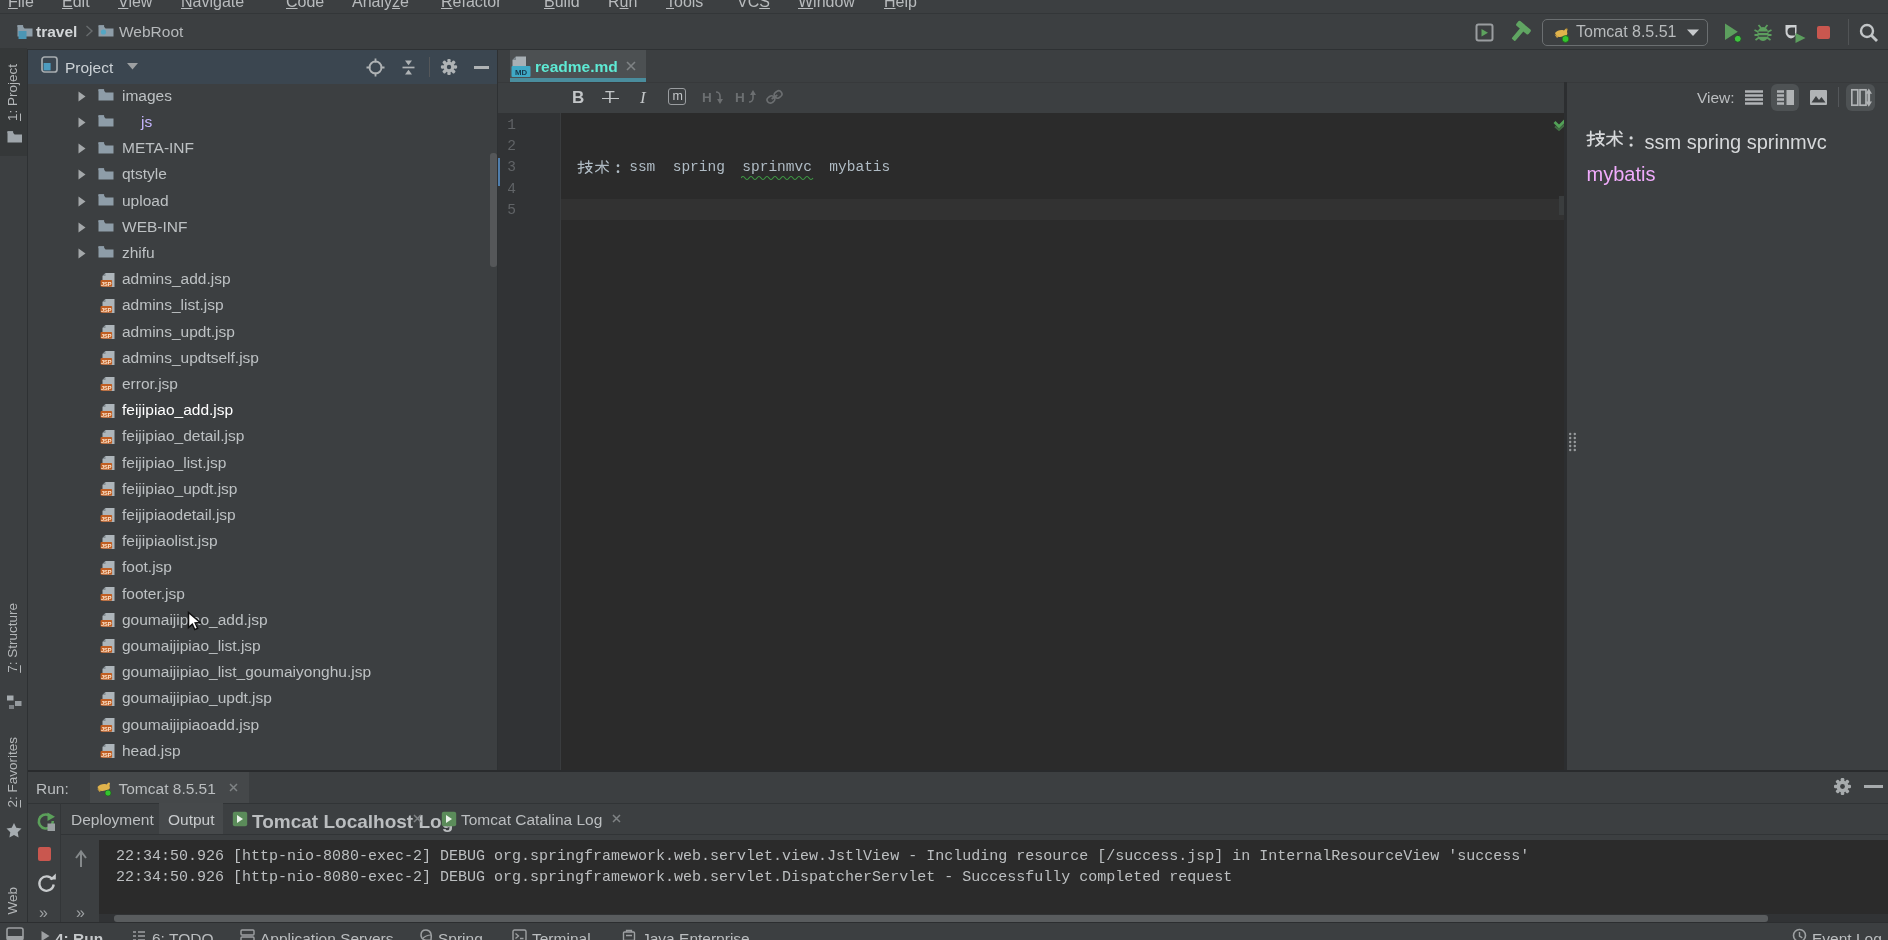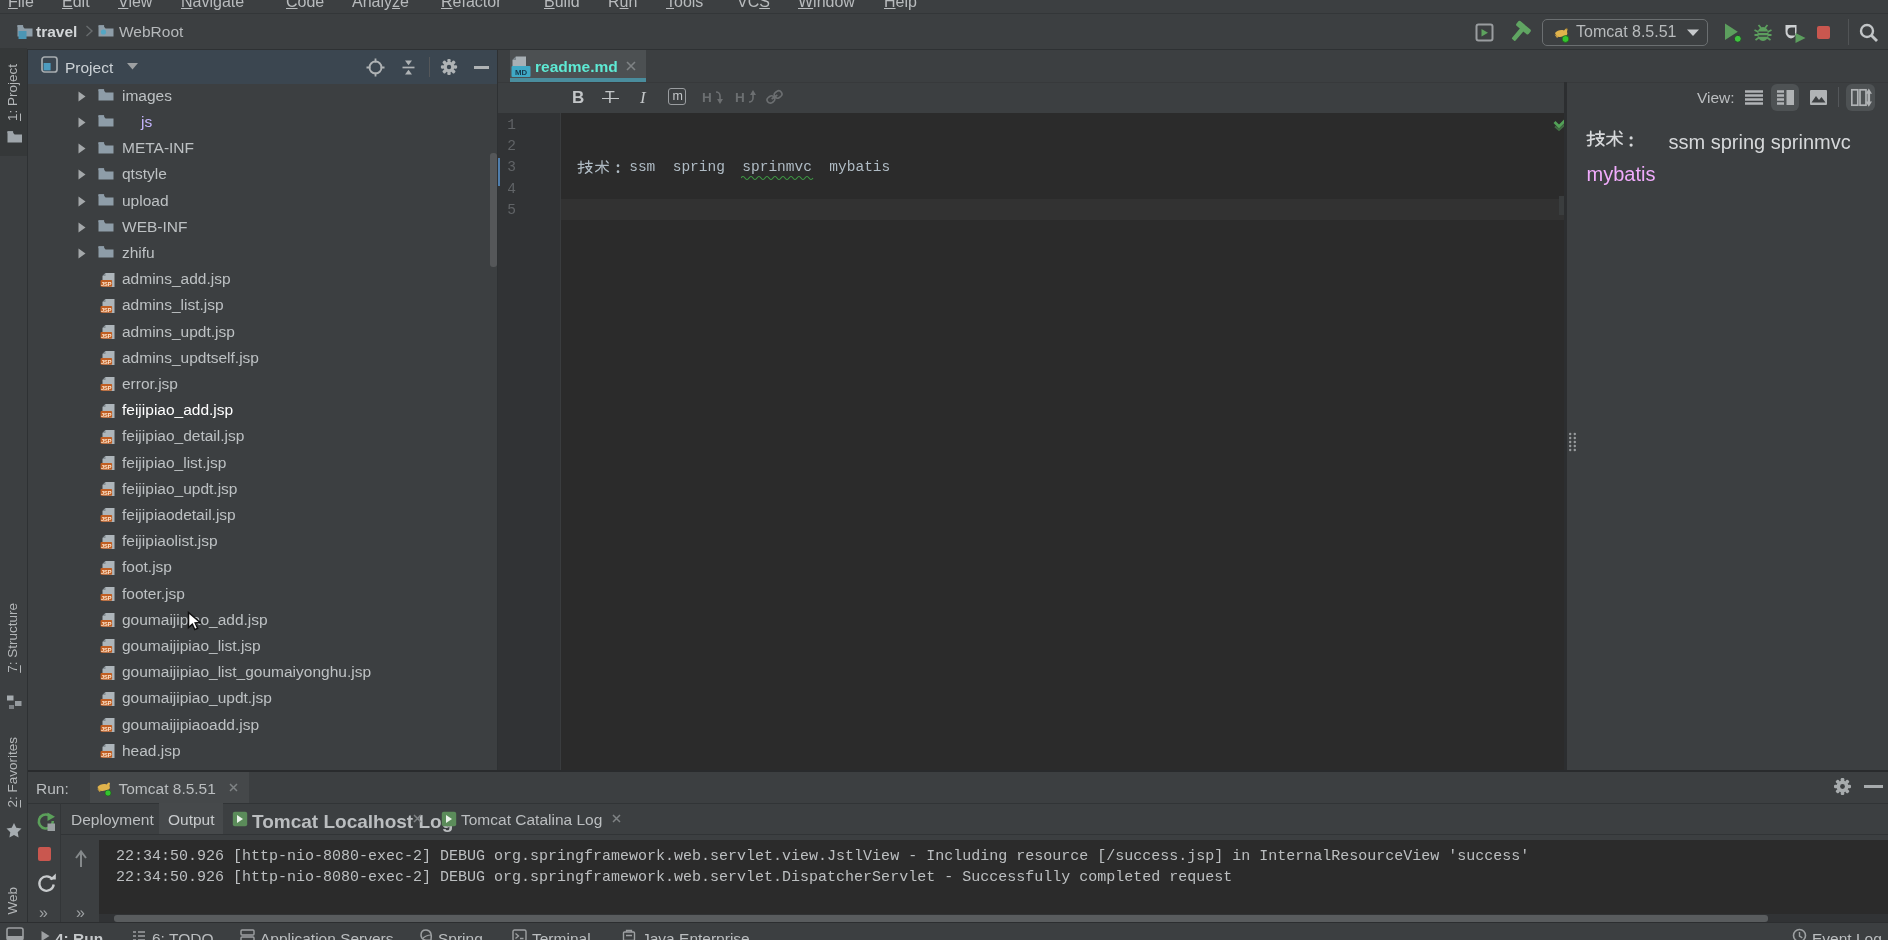--- a/index.html
+++ b/index.html
@@ -476,21 +476,21 @@
       <path d="M9.5 1.9791666666666665 V17.020833333333332"></path>
       <path d="M8.3125 8.708333333333332 C7.125 11.479166666666666 4.75 13.854166666666666 1.9791666666666665 15.041666666666666"></path>
       <path d="M10.6875 8.708333333333332 C11.875 11.479166666666666 14.25 13.854166666666666 17.020833333333332 15.041666666666666"></path>
       <path d="M14.645833333333332 2.375 l2.2166666666666663 2.375"></path>
     </g>
   </svg>
 <svg style="position:absolute;left:1623.5px;top:130px;" width="19" height="19" viewBox="0 0 19 19">
     <circle cx="7.125" cy="7.916666666666666" r="1.6" fill="#d6d8da"></circle>
     <circle cx="7.125" cy="15.041666666666666" r="1.6" fill="#d6d8da"></circle>
   </svg>
-<div class="t" style="left:1644.5px;top:129.6px;font-size:20px;line-height:25px;color:#d6d8da;margin-left:24px;">ssm spring sprinmvc</div>
+<div class="t" style="left:1644.5px;top:129.6px;font-size:20px;line-height:25px;color:#d6d8da;">ssm spring sprinmvc</div>
 <div class="t" style="left:1586.5px;top:162.4px;font-size:20px;line-height:25px;color:#f0abfc;">mybatis</div>
 <div class="" style="left:28px;top:770px;width:1860px;height:2px;background:#292b2d;"></div>
 <div class="" style="left:28px;top:772px;width:1860px;height:31px;background:#3c3f41;"></div>
 <div class="t " style="left:36px;top:779px;font-size:15.5px;color:#bbbec0;font-weight:normal;font-family:'Liberation Sans',sans-serif;">Run:</div>
 <div class="" style="left:90px;top:772px;width:159px;height:31px;background:#45484a;"></div>
 <svg style="position:absolute;left:95px;top:779px;" width="18" height="18" viewBox="0 0 18 18">
     <g>
       <path d="M2.5 8 C4.5 5.5 8.5 4.5 11.5 5.5 L13.5 3.5 L15 4 L14.5 7 C15.5 8.5 14.5 10.5 12.5 11 L7.5 12 C5.5 12.5 3.5 11 2.5 8 z" fill="#e0b34c"></path>
       <path d="M2 9.5 L6.5 11.5 L4.5 13 z" fill="#caa043"></path>
       <circle cx="13" cy="14" r="3" fill="#34c42e" stroke="#1d5a1d" stroke-width="0.6"></circle>

